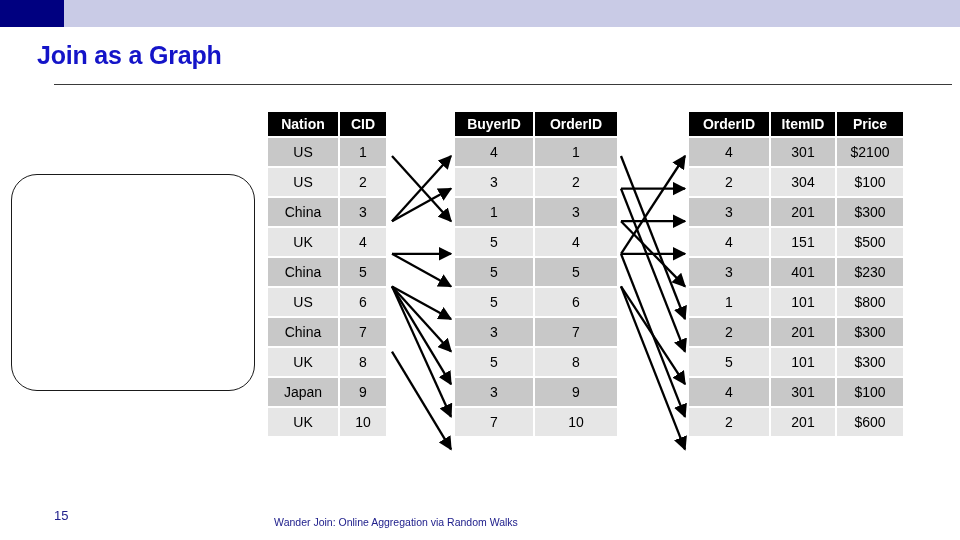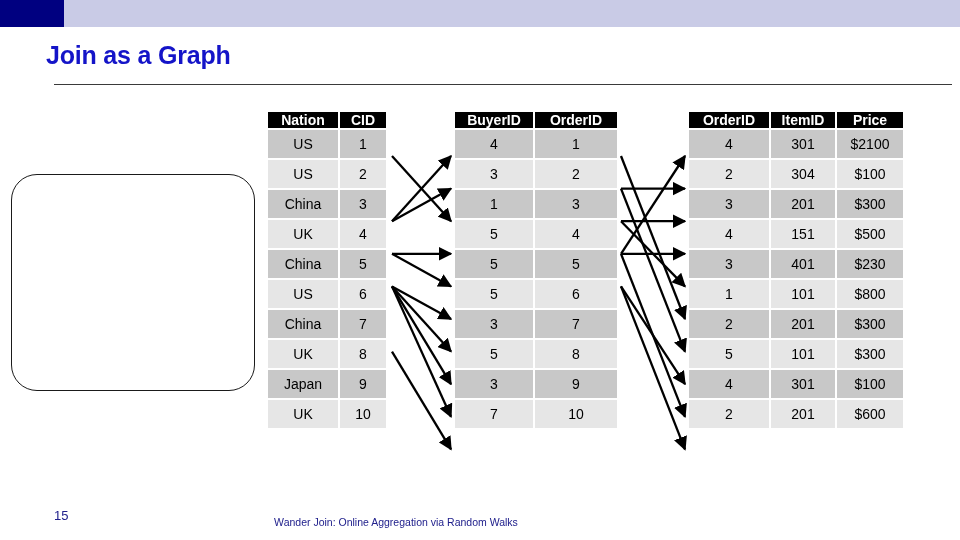--- a/index.html
+++ b/index.html
@@ -33,21 +33,21 @@
   .topbar-dark {
     position: absolute;
     left: 0; top: 0;
     width: 64px; height: 27px;
     background: #000080;
   }
 
   
   .title {
     position: absolute;
-    left: 46px;
+    left: 37px;
     top: 41px;
     font-size: 25px;
     font-weight: bold;
     color: #1414c8;
     letter-spacing: -0.2px;
     white-space: nowrap;
   }
   .title-rule {
     position: absolute;
     left: 54px;
@@ -89,21 +89,21 @@
     border-spacing: 2px 2px;
     font-size: 14px;
     color: #000000;
     table-layout: fixed;
   }
   .tbl th {
     background: #000000;
     color: #ffffff;
     font-weight: bold;
     font-size: 14px;
-    height: 16px;
+    height: 24px;
     padding: 0 6px;
     text-align: center;
     white-space: nowrap;
   }
   .tbl td {
     height: 28px;
     padding: 0 6px;
     text-align: center;
     white-space: nowrap;
     font-weight: normal;

